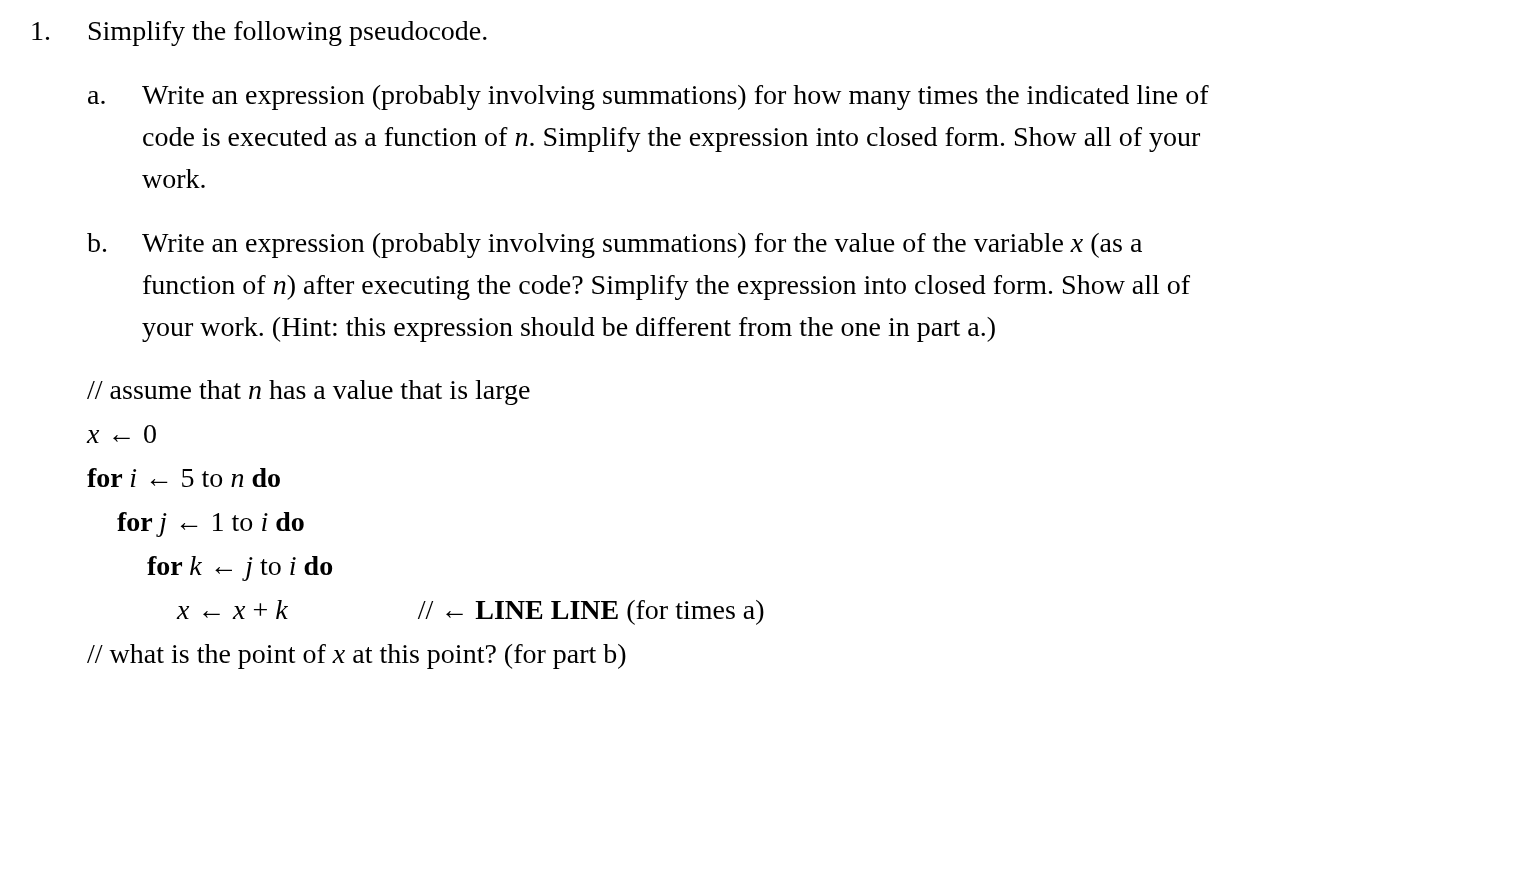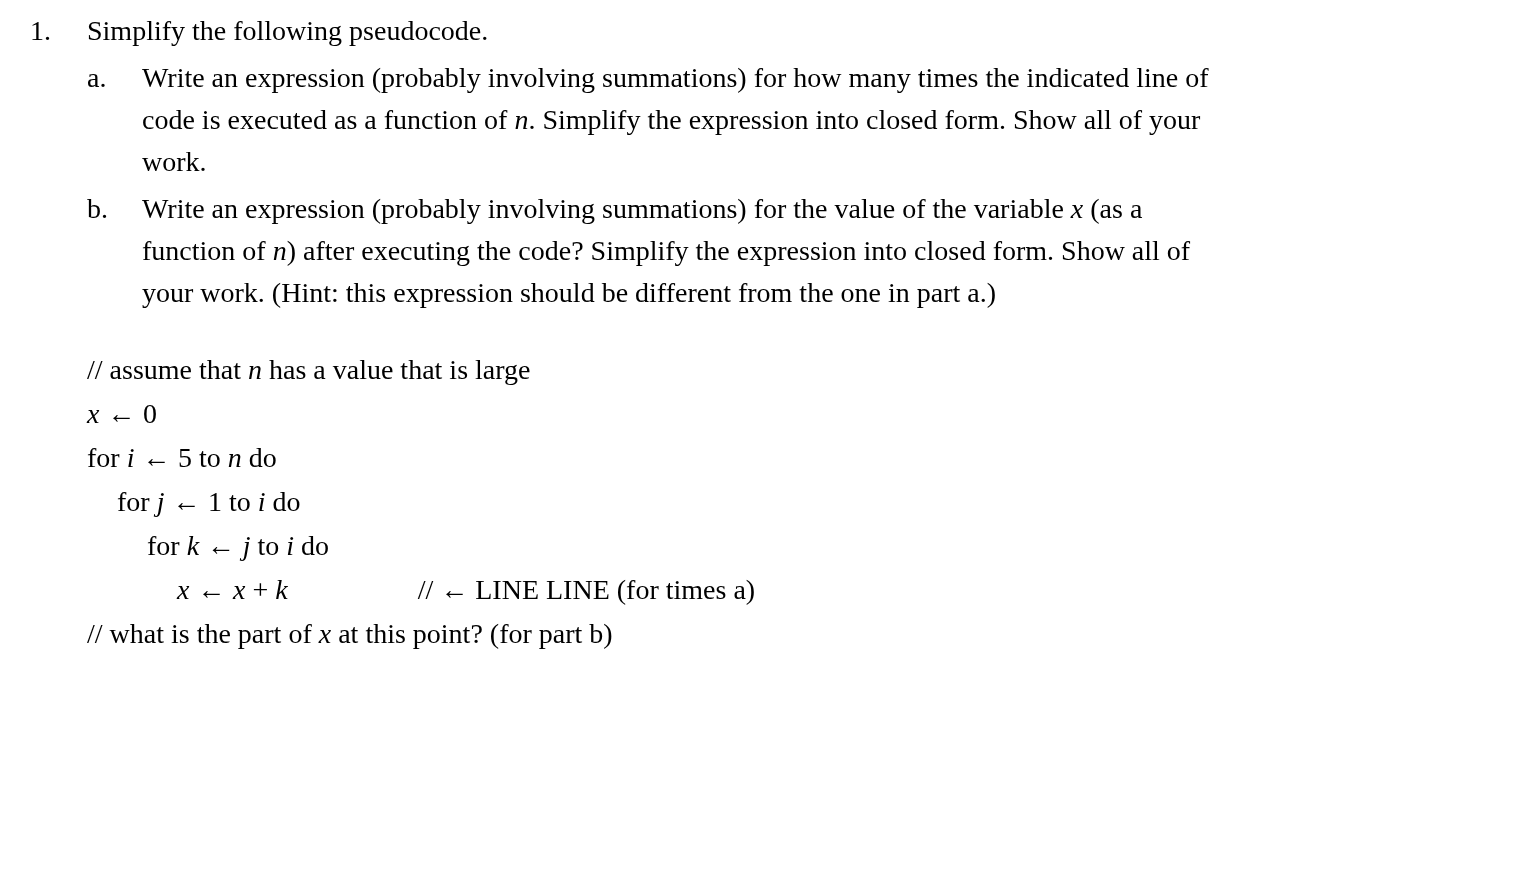--- a/index.html
+++ b/index.html
@@ -17,45 +17,45 @@
       display: inline-block;
       width: 50px;
       vertical-align: top;
     }
     .problem-content {
       display: inline-block;
       width: calc(100% - 60px);
       vertical-align: top;
     }
     .sub-item {
-      margin-top: 5px;
+      margin-top: 22px;
     }
     .sub-letter {
       display: inline-block;
       width: 48px;
       vertical-align: top;
     }
     .sub-text {
       display: inline-block;
       width: calc(100% - 60px);
       vertical-align: top;
       max-width: 1100px;
     }
     .pseudocode {
-      margin-top: 35px;
+      margin-top: 21px;
       margin-left: 0;
     }
     .code-line {
       margin: 2px 0;
     }
     .indent-1 { padding-left: 30px; }
     .indent-2 { padding-left: 60px; }
     .indent-3 { padding-left: 90px; }
     .italic { font-style: italic; }
-    .bold { font-weight: normal; }
+    .bold { font-weight: bold; }
     .arrow { font-family: Arial, sans-serif; }
     .comment-gap { display: inline-block; width: 130px; }
   </style>
 </head>
 <body>
 
 <div>
   <span class="problem-number">1.</span>
   <div class="problem-content">
     <div>Simplify the following pseudocode.</div>
@@ -93,17 +93,17 @@
 
       <div class="code-line indent-2">
         <span class="bold">for </span><span class="italic">k</span><span class="arrow"> ← </span><span class="italic">j</span><span> to </span><span class="italic">i</span><span class="bold"> do</span>
       </div>
 
       <div class="code-line indent-3">
         <span class="italic">x</span><span class="arrow"> ← </span><span class="italic">x</span><span> + </span><span class="italic">k</span><span class="comment-gap"></span><span>// ← </span><span class="bold">LINE LINE</span><span> (for times a)</span>
       </div>
 
       <div class="code-line">
-        <span>// what is the part of </span><span class="italic">x</span><span> at this point? (for part b)</span>
+        <span>// what is the point of </span><span class="italic">x</span><span> at this point? (for part b)</span>
       </div>
     </div>
   </div>
 </div>
 
 </body></html>

